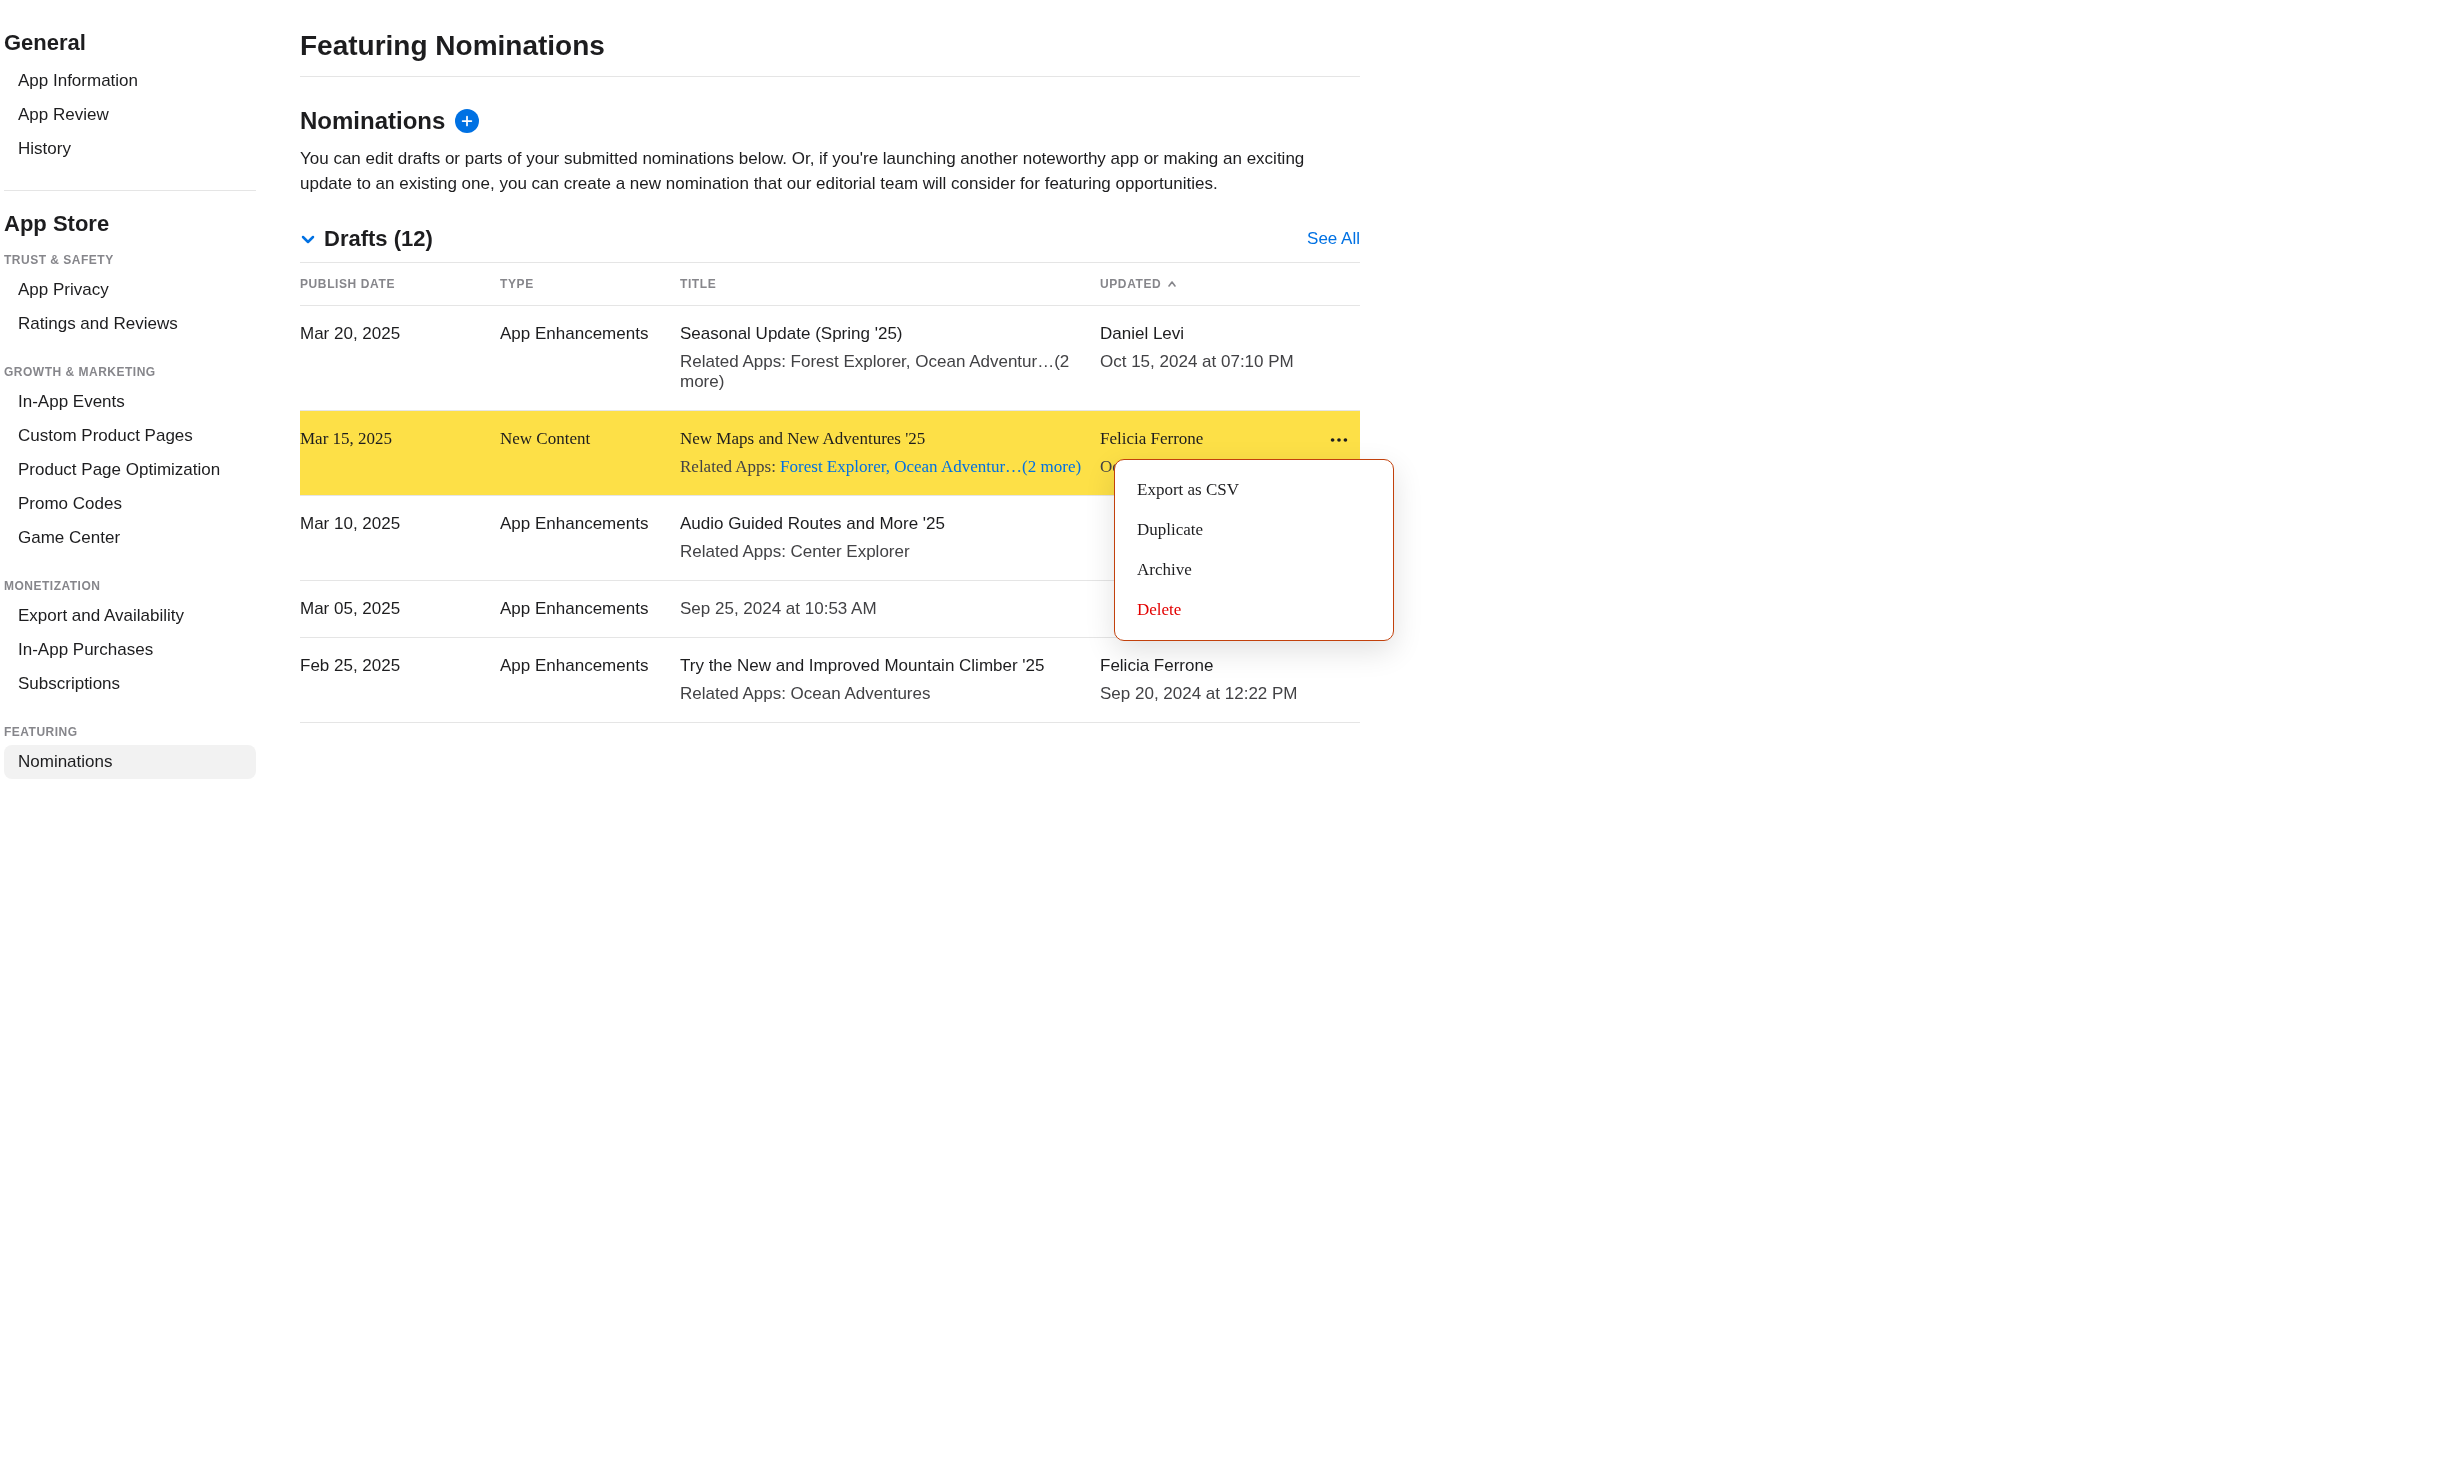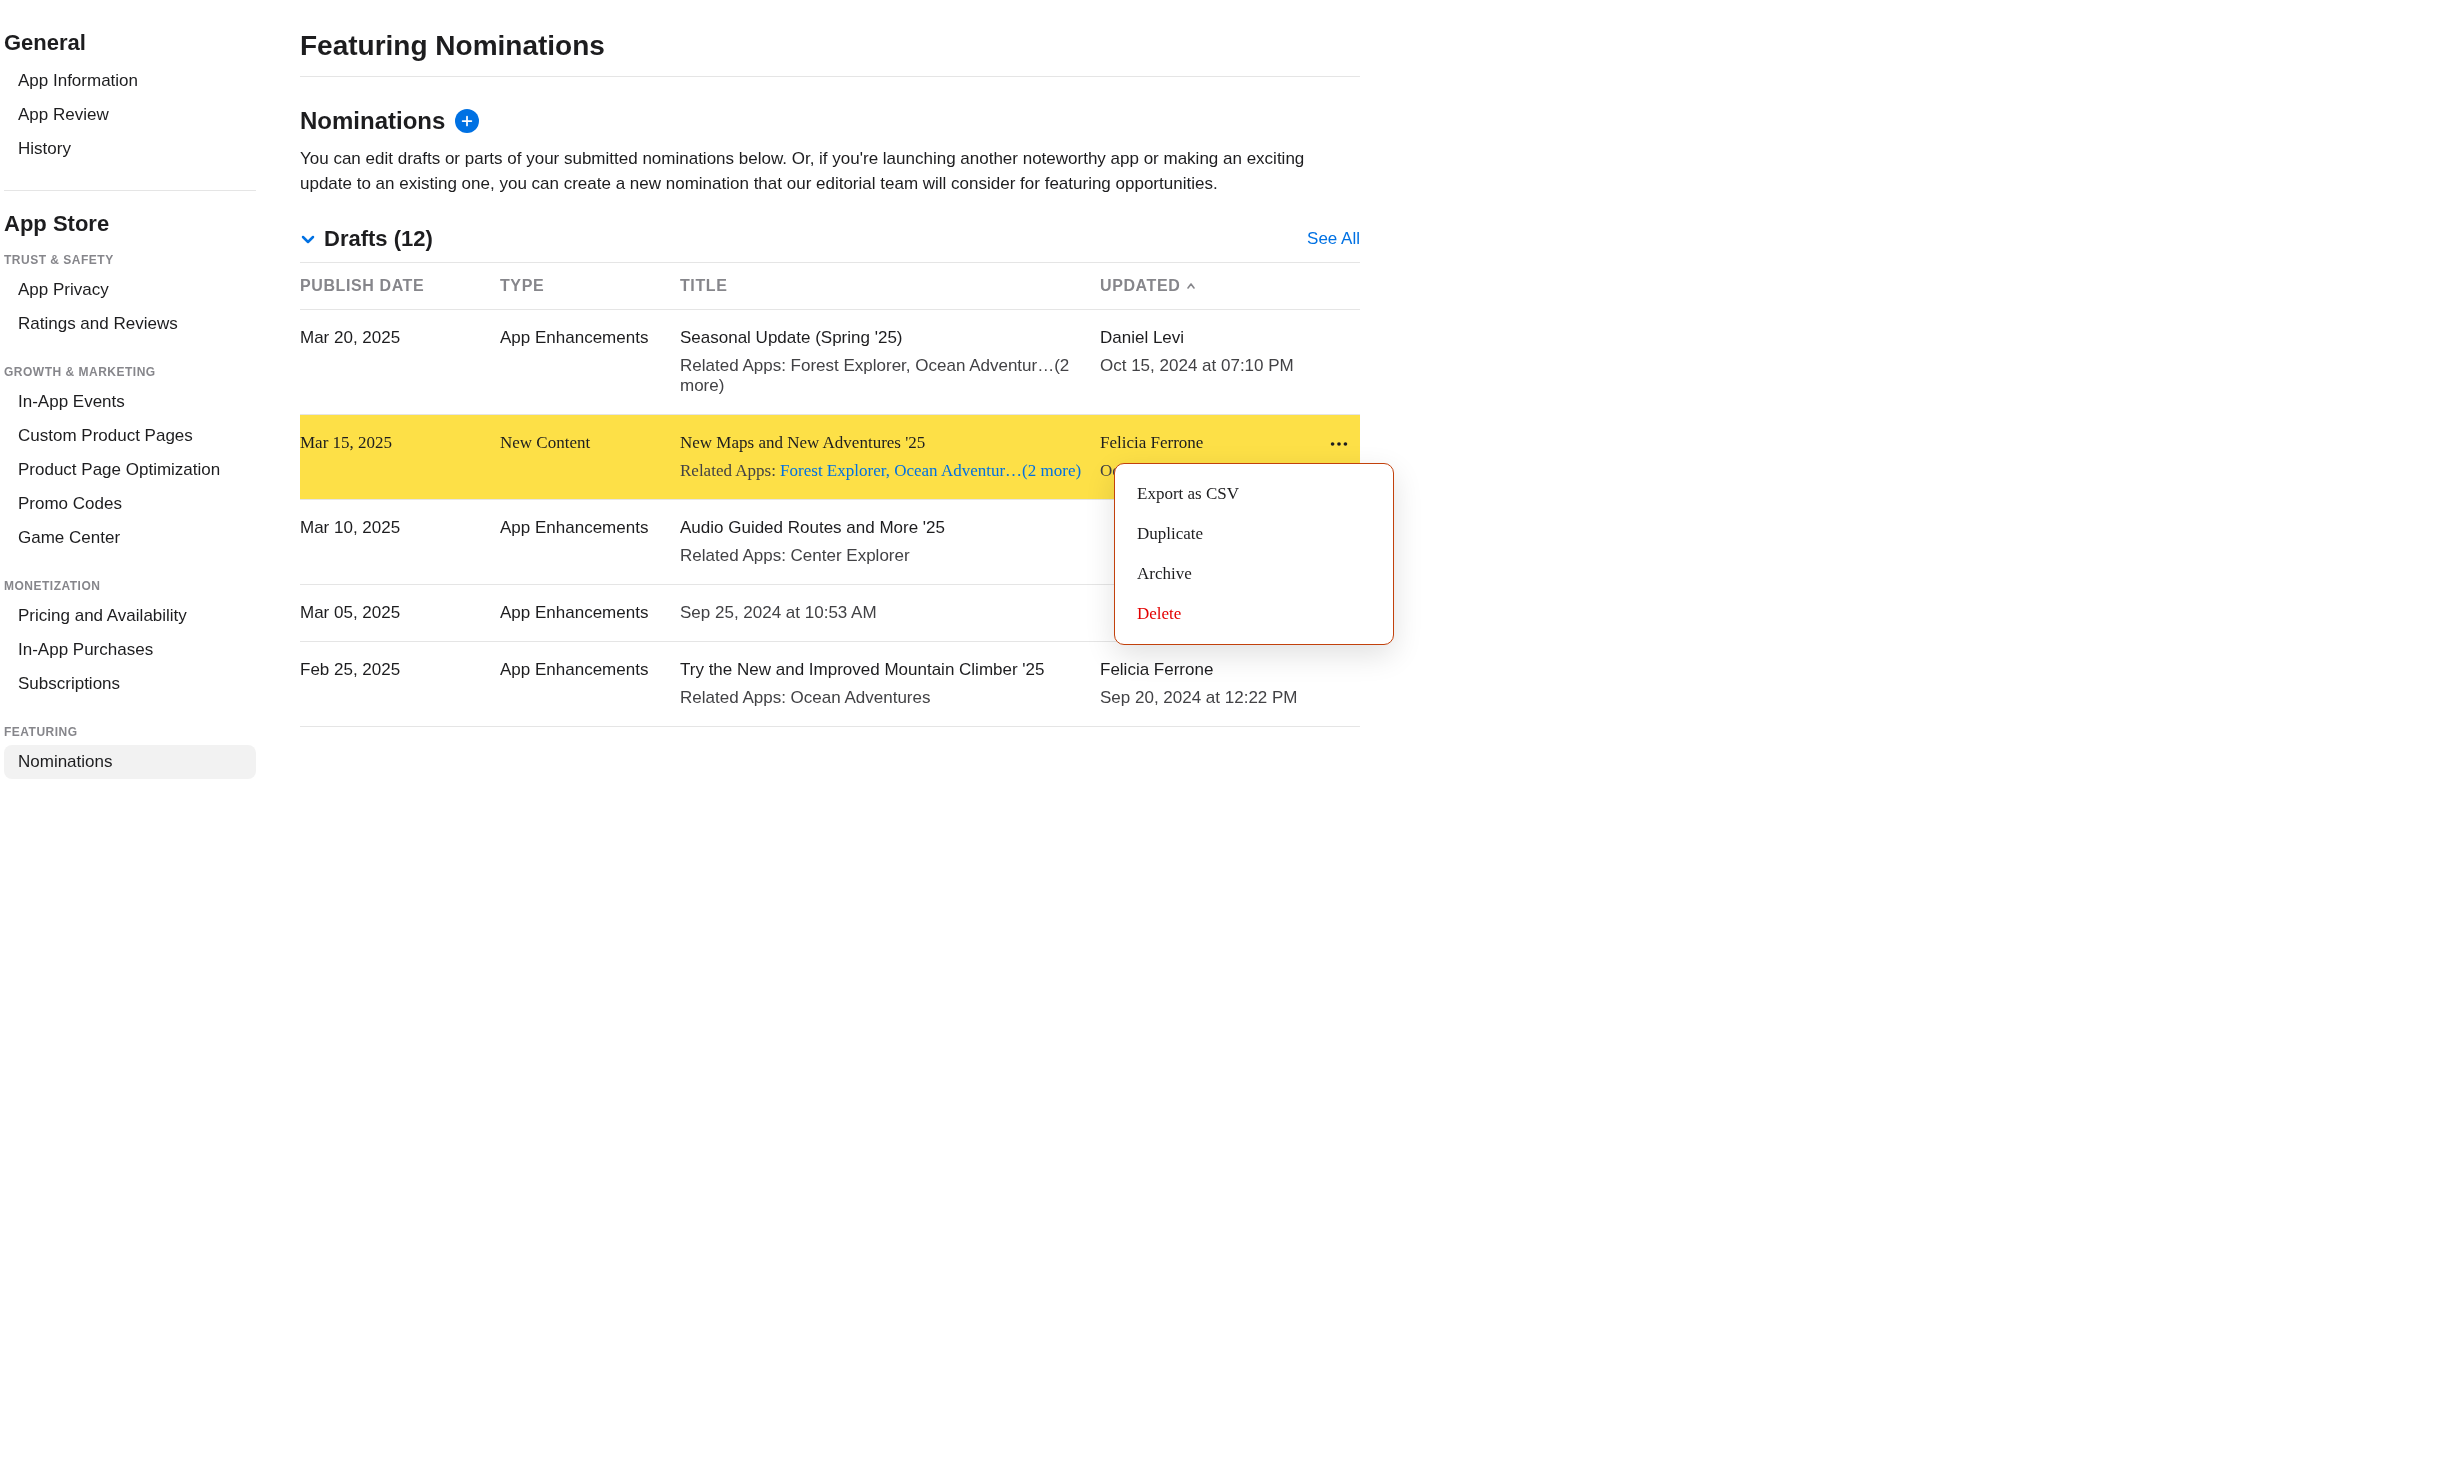--- a/index.html
+++ b/index.html
@@ -114,21 +114,21 @@
   }
   .table {
     width: 100%;
     border-top: 1px solid #e5e5e5;
   }
   .thead {
     display: grid;
     grid-template-columns: 200px 180px 1fr 260px;
     padding: 14px 0;
     border-bottom: 1px solid #e5e5e5;
-    font-size: 16px;
+    font-size: 12px;
     font-weight: 600;
     letter-spacing: 0.6px;
     color: #86868b;
     text-transform: uppercase;
   }
   .thead .sortable {
     display: flex;
     align-items: center;
     gap: 6px;
   }
@@ -219,21 +219,21 @@
       <div class="sidebar-subheader">GROWTH &amp; MARKETING</div>
       <div class="sidebar-item">In-App Events</div>
       <div class="sidebar-item">Custom Product Pages</div>
       <div class="sidebar-item">Product Page Optimization</div>
       <div class="sidebar-item">Promo Codes</div>
       <div class="sidebar-item">Game Center</div>
     </div>
 
     <div class="sidebar-group">
       <div class="sidebar-subheader">MONETIZATION</div>
-      <div class="sidebar-item">Pricing and Availability</div>
+      <div class="sidebar-item">Export and Availability</div>
       <div class="sidebar-item">In-App Purchases</div>
       <div class="sidebar-item">Subscriptions</div>
     </div>
 
     <div class="sidebar-group">
       <div class="sidebar-subheader">FEATURING</div>
       <div class="sidebar-item active">Nominations</div>
     </div>
 
   </aside>

